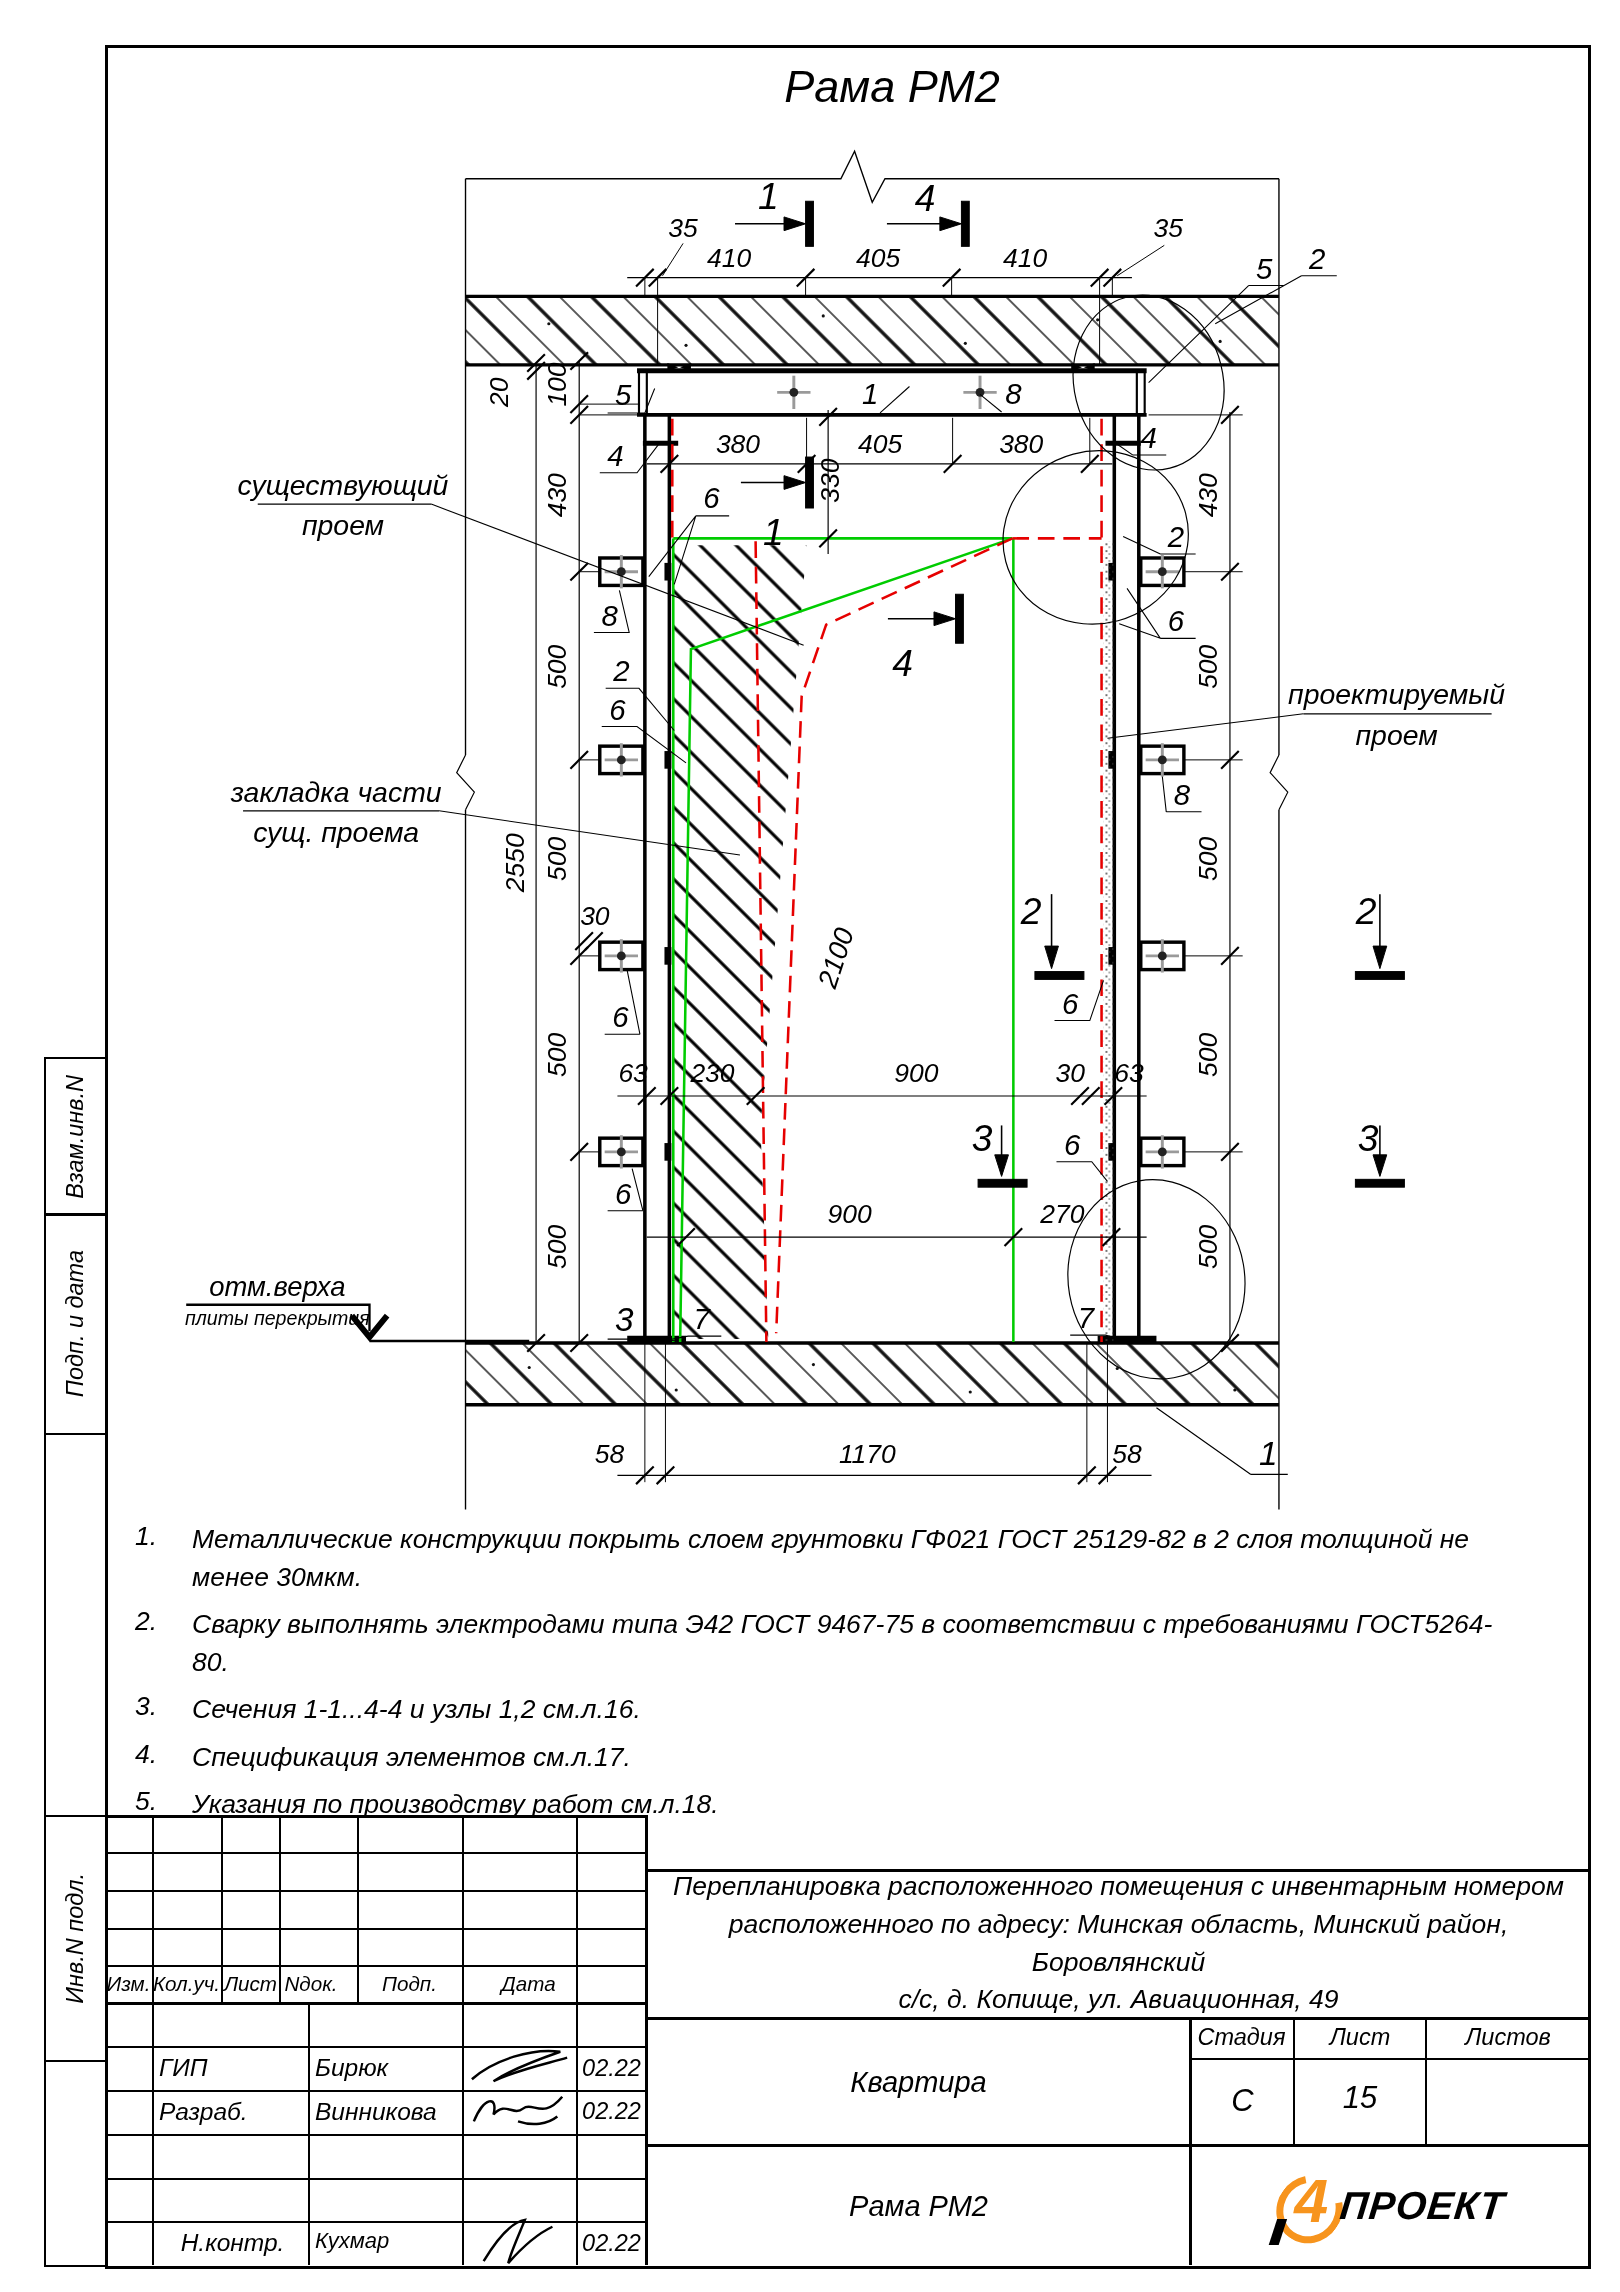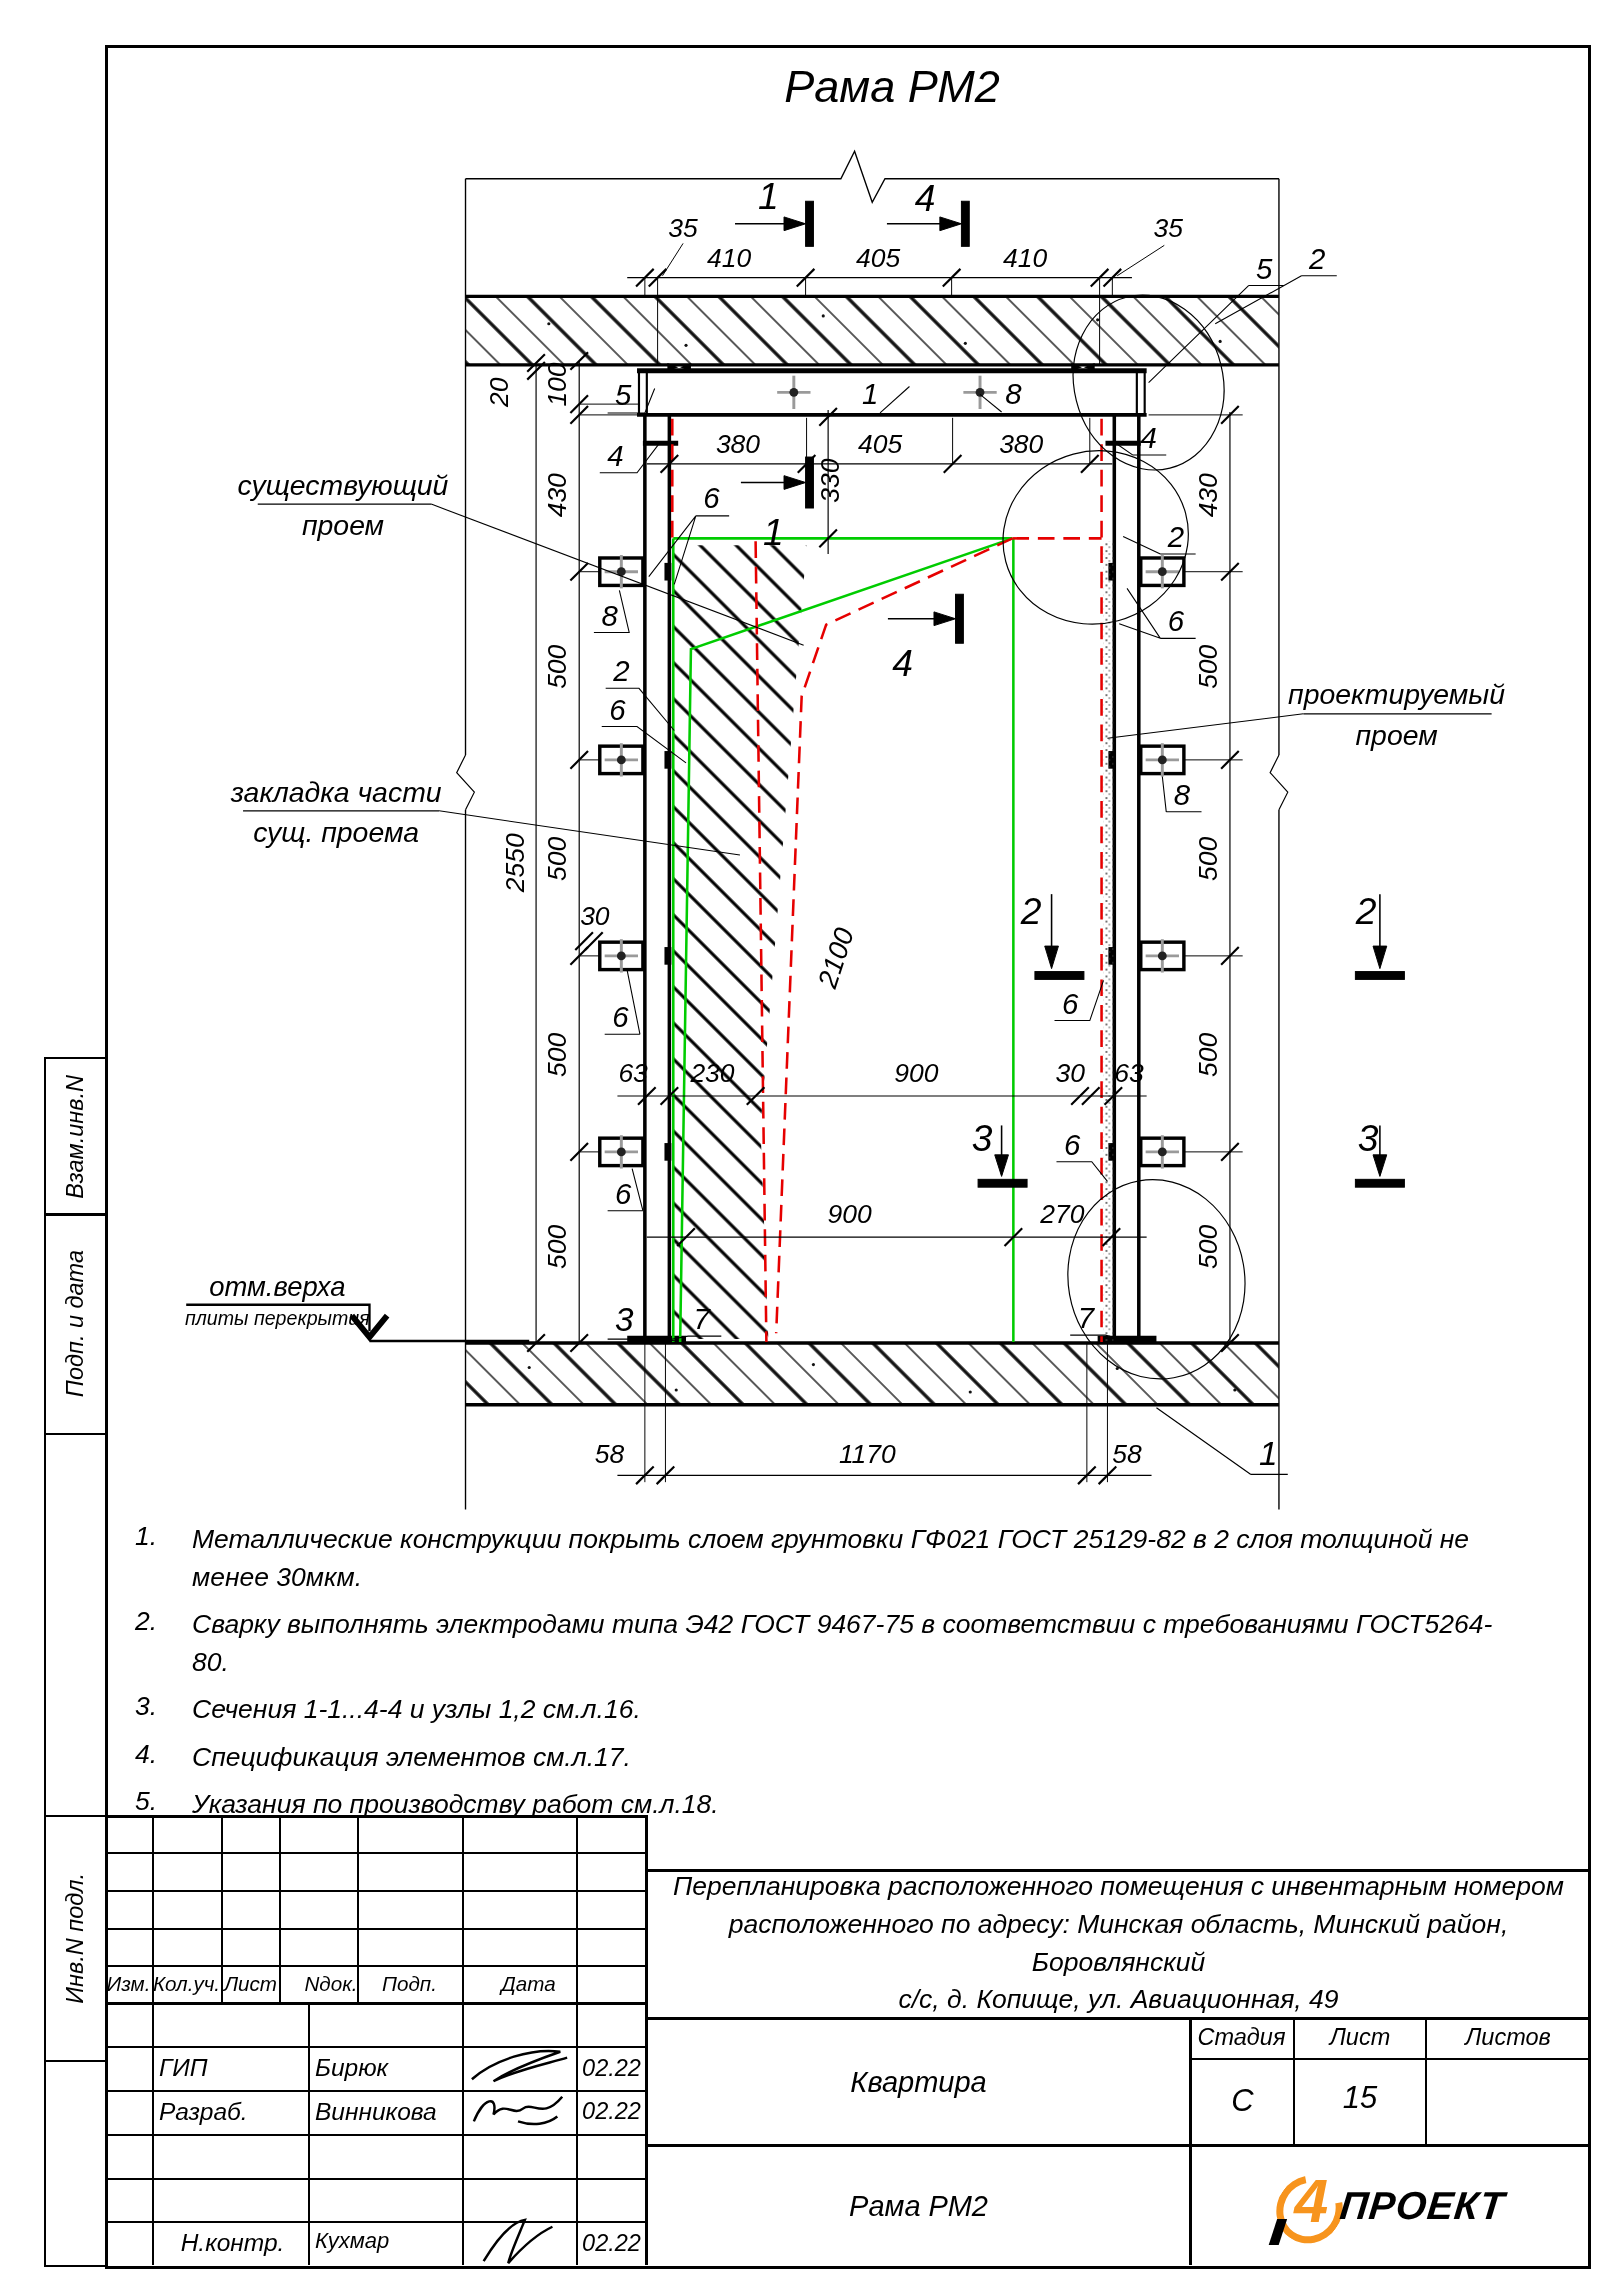--- a/index.html
+++ b/index.html
@@ -468,21 +468,21 @@
 
     <div class="abs cell" style="left:0;top:150px;width:47px;height:37px;font-size:20.6px;">
         <span>Изм.</span>
       </div>
     <div class="abs cell" style="left:47px;top:150px;width:69px;height:37px;font-size:20.6px;">
         <span>Кол.уч.</span>
       </div>
     <div class="abs cell" style="left:116px;top:150px;width:59px;height:37px;font-size:20.6px;">
         <span>Лист</span>
       </div>
-    <div class="abs cell" style="left:174px;top:150px;width:64px;height:37px;font-size:20.6px;padding-left:20px;">
+    <div class="abs cell" style="left:174px;top:150px;width:64px;height:37px;font-size:20.6px;">
         <span>Nдок.</span>
       </div>
     <div class="abs cell" style="left:252px;top:150px;width:105px;height:37px;font-size:20.6px;">
         <span>Подп.</span>
       </div>
     <div class="abs cell" style="left:357px;top:150px;width:133px;height:37px;font-size:20.6px;">
         <span>Дата</span>
       </div>
 
     <div class="abs tbl-line" style="left:0;top:231px;width:542px;height:1.5px;"></div>

